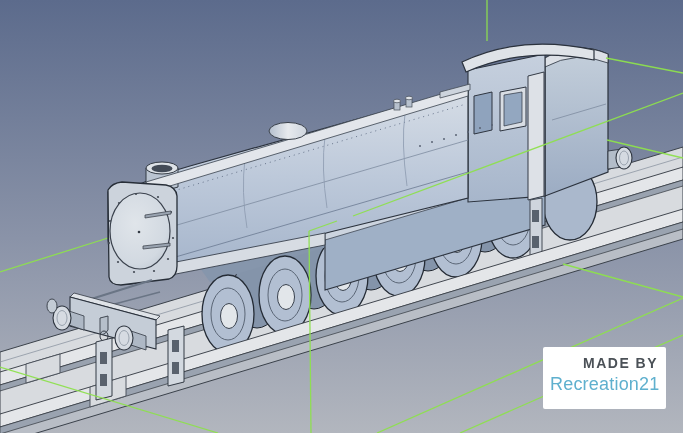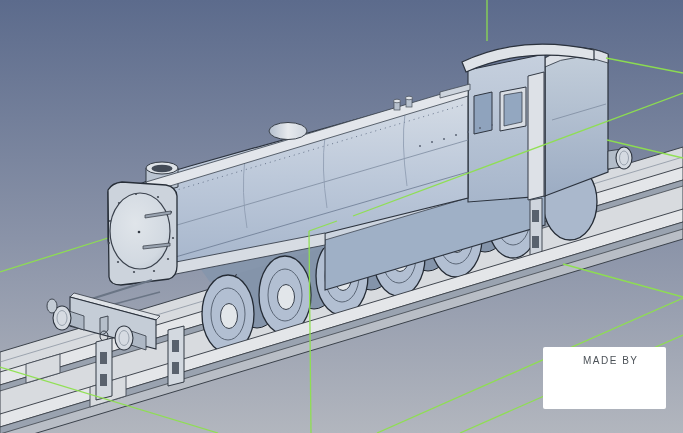--- a/index.html
+++ b/index.html
@@ -13,23 +13,23 @@
   #badge{
     position:absolute;
     left:543px;top:347px;
     width:123px;height:62px;
     background:var(--badge-bg,#ffffff);
     border-radius:2px;
     box-sizing:border-box;
     padding:8px 0 0 7px;
   }
   #badge .prefix{
-    font-size:10px;
+    font-size:14px;
     letter-spacing:1.5px;
-    font-weight:normal;
+    font-weight:bold;
     color:var(--prefix-color,#4b5157);
     padding-left:33px;
   }
   #badge .brand{
     margin-top:3px;
     font-size:18px;
     letter-spacing:.2px;
     color:var(--brand-color,#5fb0ce);
   }
   .gl{stroke:var(--wp-green,#8de04d);stroke-width:1.3;fill:none;opacity:.95;}
@@ -273,14 +273,15 @@
     <line class="gl" x1="606" y1="58" x2="683" y2="73"></line>
     <line class="gl" x1="607" y1="140" x2="683" y2="158"></line>
     <line class="gl" x1="563" y1="264" x2="683" y2="297"></line>
     <line class="gl" x1="377" y1="433" x2="683" y2="298"></line>
     <line class="gl" x1="460" y1="433" x2="683" y2="335"></line>
   </g>
 </svg>
 
 <div id="badge">
   <div class="prefix">MADE BY</div>
+  <div class="brand">Recreation21</div>
 </div>
 </div>
 
 </body></html>

